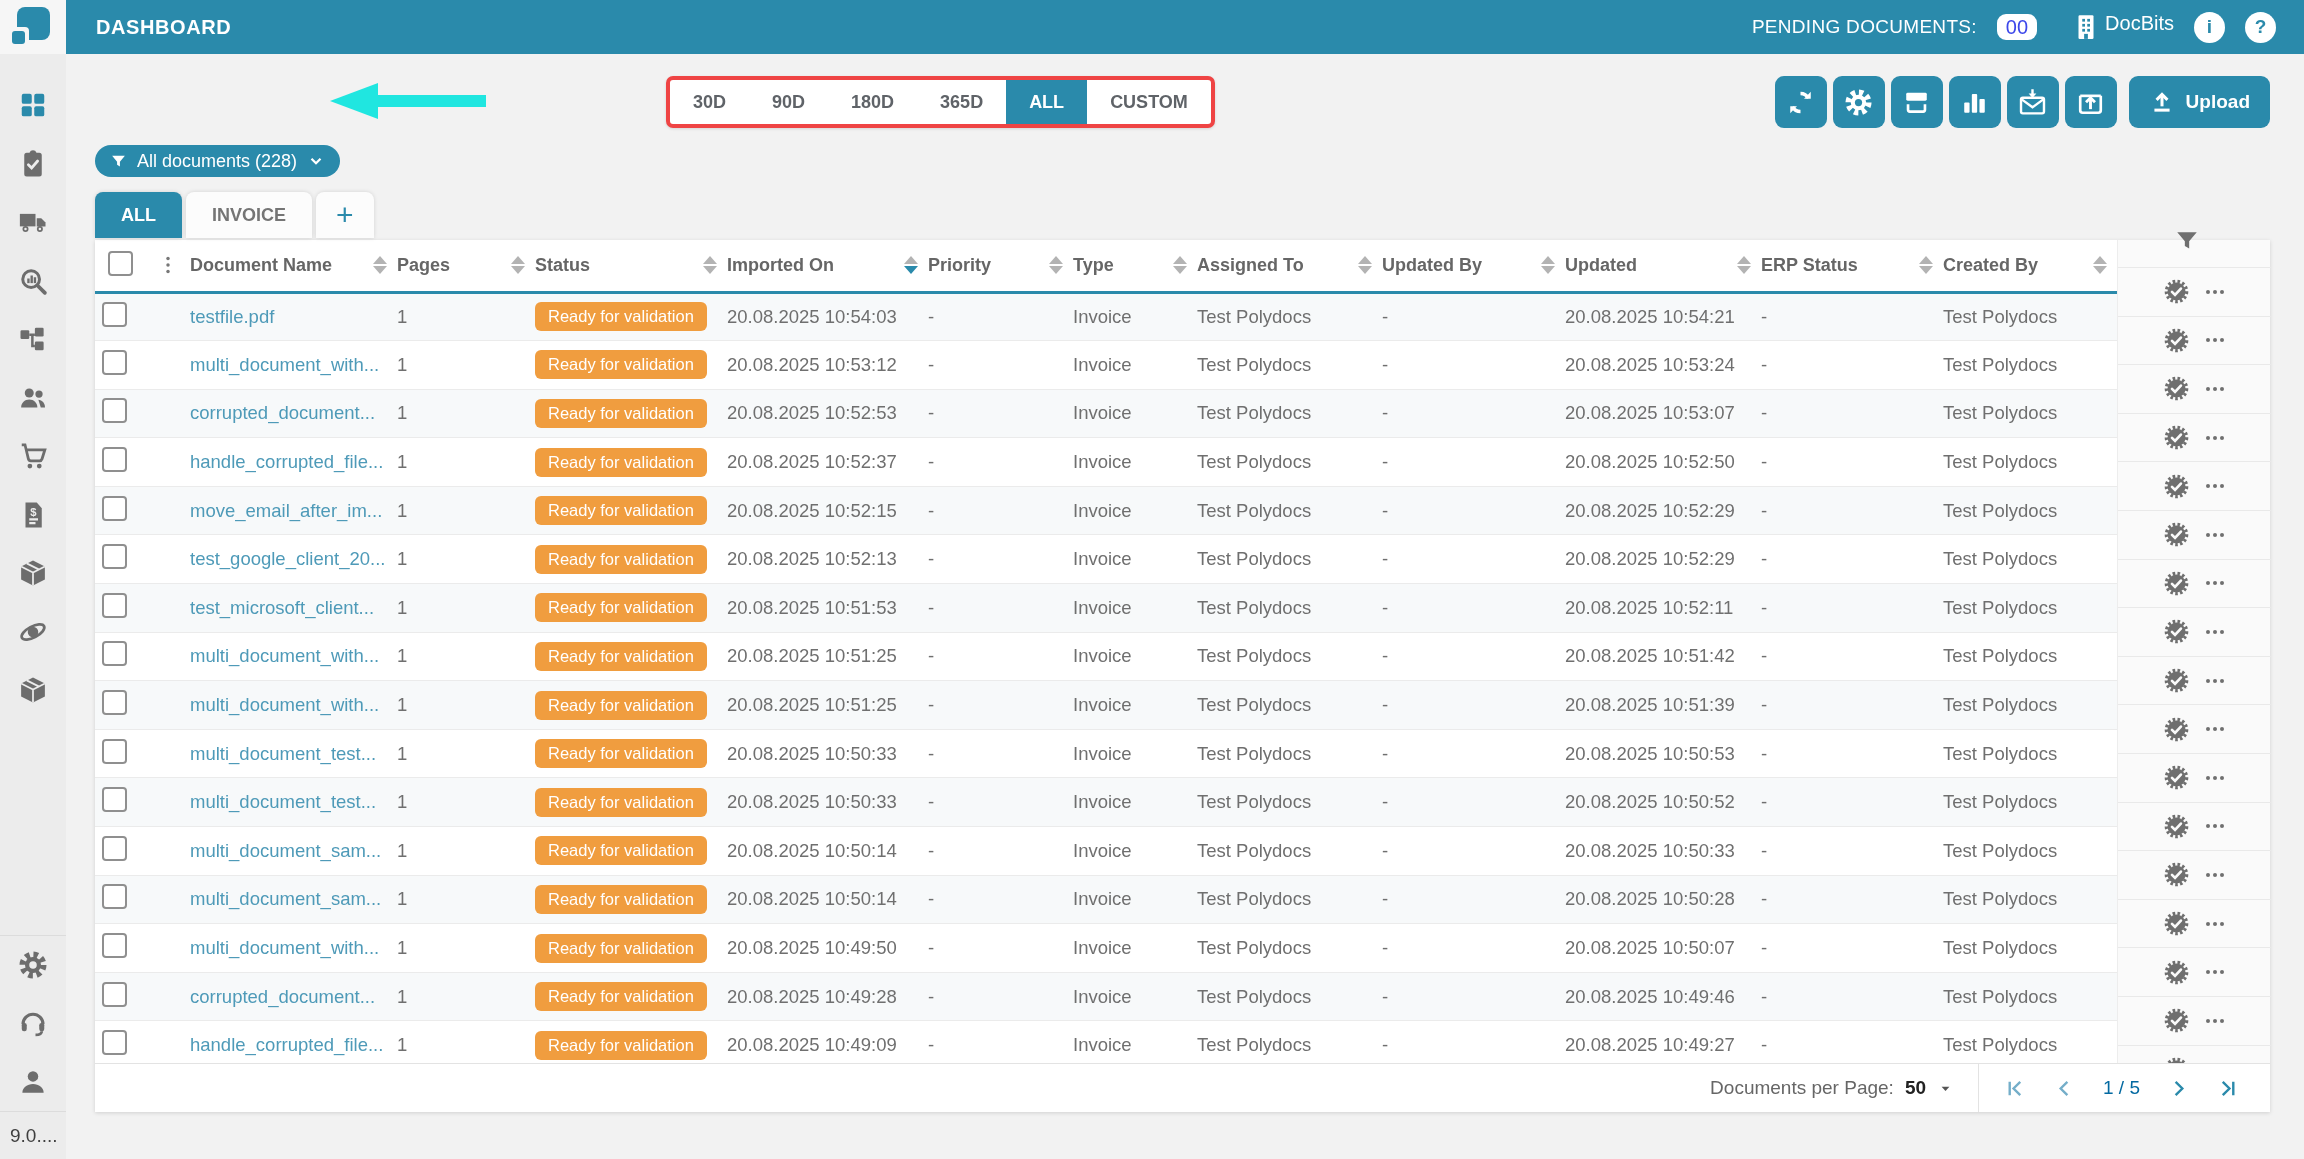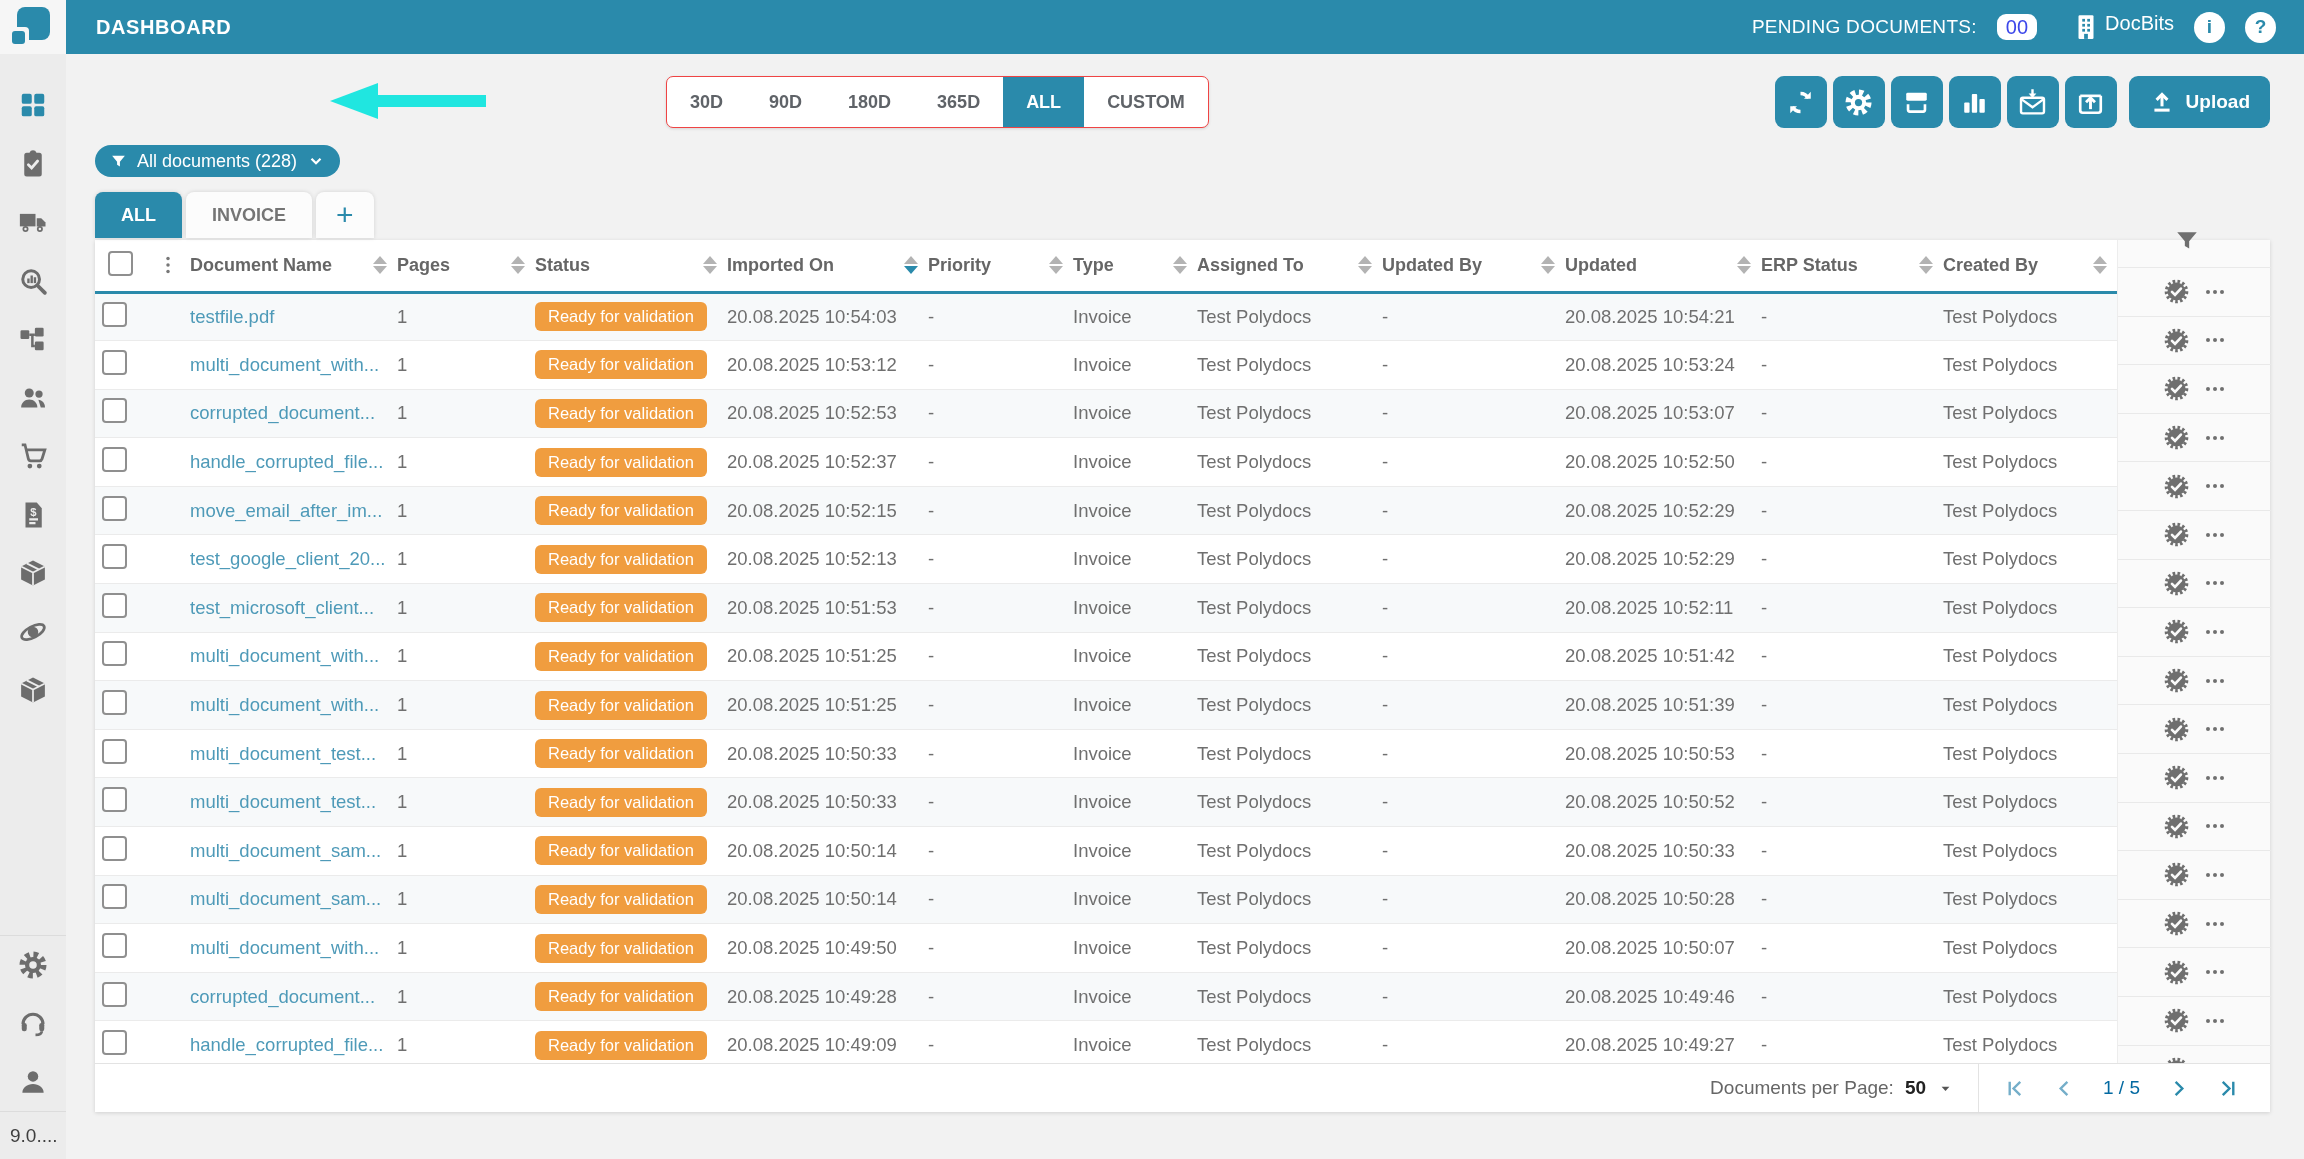--- a/index.html
+++ b/index.html
@@ -45,21 +45,21 @@
                      font-family:"Liberation Sans", sans-serif; }
   .search-box input::placeholder{ color:#9a9a9a; }
   .tune-icon{ color:#6d6d6d; display:flex; }
 
   .annot-arrow{ position:absolute; left:330px; top:83px; width:156px; height:36px; z-index:30; }
   .annot-head{ position:absolute; left:0; top:0; width:0; height:0;
                border-top:18px solid transparent; border-bottom:18px solid transparent;
                border-right:48px solid var(--cyan); }
   .annot-tail{ position:absolute; left:46px; top:12px; width:110px; height:12px; background:var(--cyan); }
 
-  .date-group{ position:absolute; left:666px; top:76px; height:52px; background:#fff; border:1px solid #ef4444;
+  .date-group{ position:absolute; left:666px; top:76px; height:52px; background:#fff; border:4px solid #ef4444;
                border-radius:7px; display:flex; overflow:hidden; box-shadow:0 1px 3px rgba(0,0,0,.12); z-index:2; }
   .date-btn{ padding:0 23px; font-size:18px; font-weight:600; color:#5f6368; display:flex; align-items:center;
              background:transparent; border:none; font-family:"Liberation Sans", sans-serif; }
   .date-btn.active{ background:var(--accent); color:#fff; }
 
   .toolbar-actions{ position:absolute; right:34px; top:76px; display:flex; gap:6px; z-index:2; }
   .icon-btn{ width:52px; height:52px; border-radius:9px; background:var(--accent); color:#fff;
              display:flex; align-items:center; justify-content:center; --hole:var(--accent); }
   .icon-btn svg{ width:29px; height:29px; }
   .upload-btn{ height:52px; border-radius:9px; background:var(--accent); color:#fff; display:flex;

